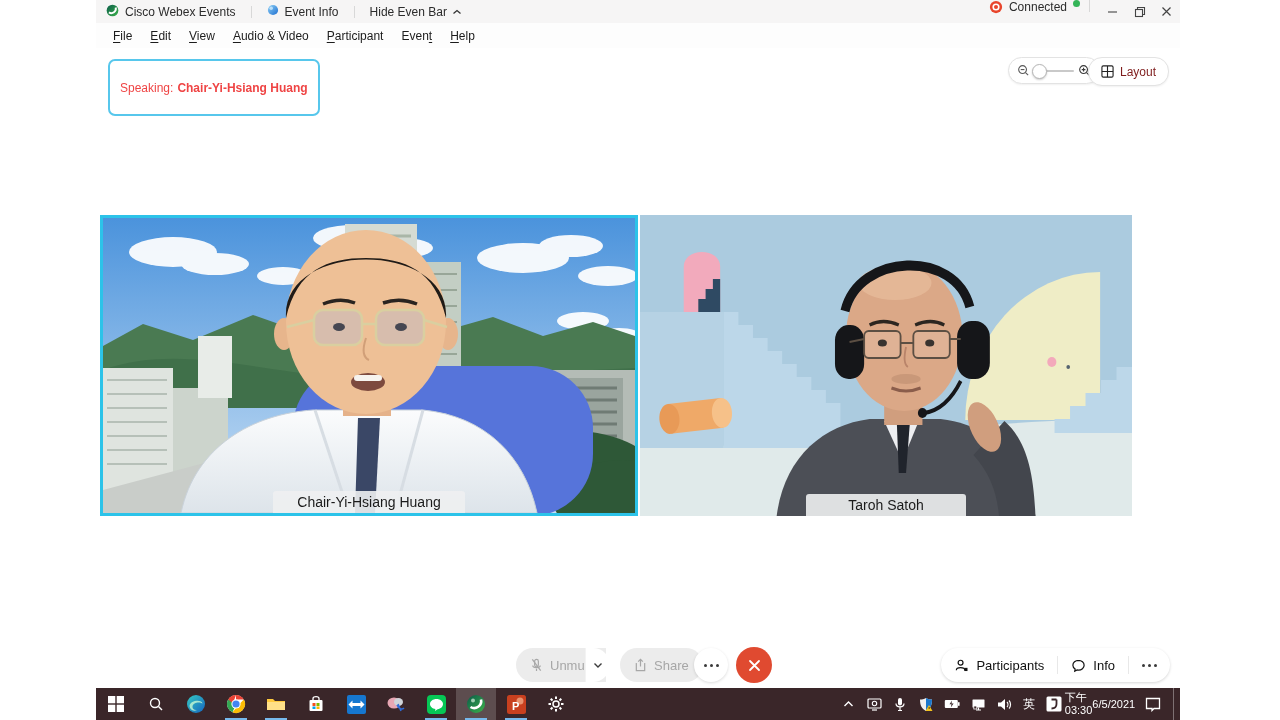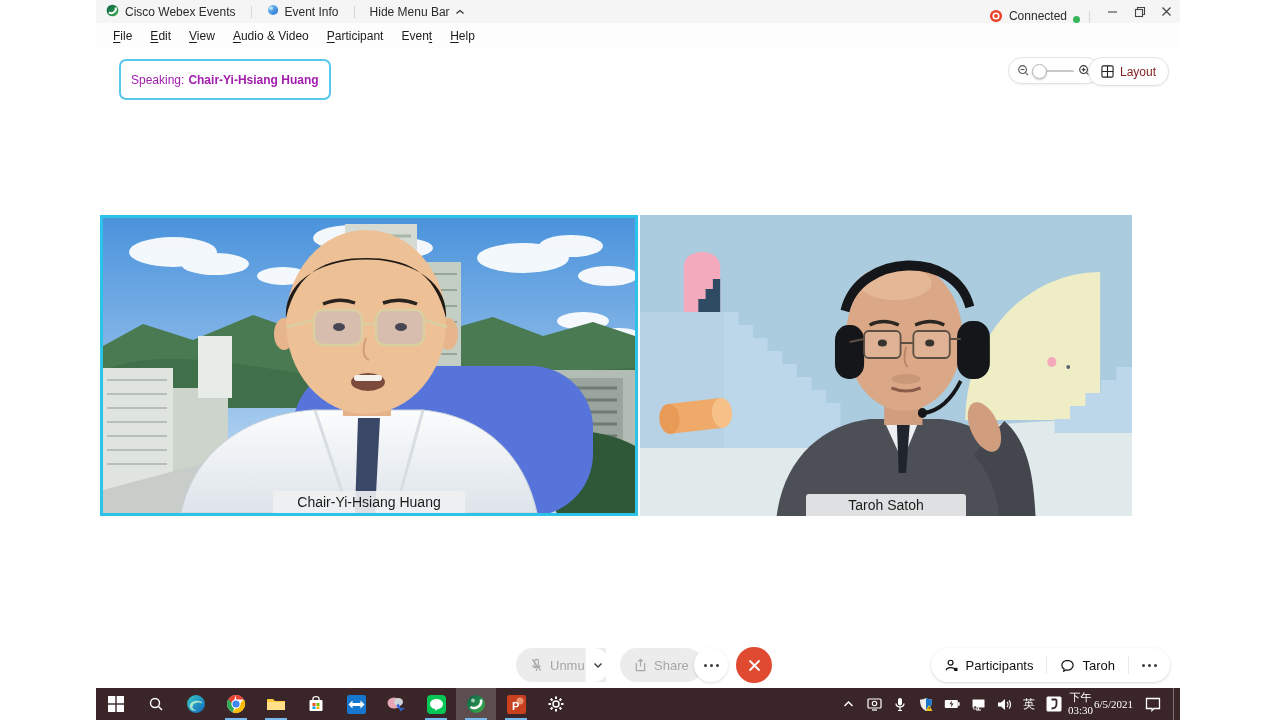--- a/index.html
+++ b/index.html
@@ -6,35 +6,35 @@
   .canvas{position:relative;width:1280px;height:720px;background:#ffffff;overflow:hidden;
           font-family:"Liberation Sans",sans-serif;-webkit-font-smoothing:antialiased;}
   .screen{position:absolute;left:96px;top:0;width:1084px;height:720px;}
   .app{position:absolute;left:0;top:0;right:0;height:688px;background:#fff;}
 
   
   .titlebar{position:absolute;top:0;left:0;right:0;height:23px;background:#f6f5f5;
             display:flex;align-items:center;font-size:12px;color:#2b2b2b;}
   .tb-left{display:flex;align-items:center;padding-left:10px;gap:6px;}
   .tb-sep{width:1px;height:12px;background:#d8d8d8;margin:0 9px;}
-  .tb-right{margin-left:auto;display:flex;align-items:flex-end;}
+  .tb-right{margin-left:auto;display:flex;align-items:flex-start;}
   .caret{margin-left:5px;display:inline-flex;}
   .win-btn{width:27px;height:23px;display:flex;align-items:center;justify-content:center;}
   .conn-dot{width:7px;height:7px;border-radius:50%;background:#35b558;margin-left:6px;}
 
   
   .menubar{position:absolute;top:23px;left:0;right:0;height:25px;display:flex;align-items:center;
            padding-left:8px;font-size:12px;color:#1c1c1c;background:#fdfdfd;text-align:center;}
   .menu-item{padding:0 9px;}
   .menu-item u{text-underline-offset:2px;}
 
   
-  .speak-badge{position:absolute;left:23px;top:59px;height:17px;display:flex;align-items:center;
-               border:2px solid #57c7ec;border-radius:7px;background:#fff;padding:10px 10px;
-               font-size:12px;color:#a21caf;}
+  .speak-badge{position:absolute;left:12px;top:59px;height:17px;display:flex;align-items:center;
+               border:2px solid #57c7ec;border-radius:7px;background:#fff;padding:18px 10px;
+               font-size:12px;color:#ef4444;}
   .speak-badge b{margin-left:4px;}
   .zoom-pill{position:absolute;top:57px;right:80px;width:92px;height:27px;border-radius:14px;
              background:#fff;border:1px solid #e3e3e3;box-shadow:0 1px 2px rgba(0,0,0,.06);
              display:flex;align-items:center;justify-content:space-between;padding:0 8px;box-sizing:border-box;}
   .zoom-track{position:relative;width:40px;height:2px;background:#c9c9c9;border-radius:1px;}
   .zoom-knob{position:absolute;left:-2px;top:-6px;width:13px;height:13px;border-radius:50%;
              background:#fff;border:1px solid #b5b5b5;box-shadow:0 1px 2px rgba(0,0,0,.2);}
   .layout-btn{position:absolute;top:57px;right:11px;height:27px;border-radius:14px;background:#fff;
               border:1px solid #e3e3e3;box-shadow:0 1px 2px rgba(0,0,0,.06);display:flex;
               align-items:center;gap:6px;padding:0 12px;font-size:12px;color:#7f1d1d;}
@@ -76,21 +76,21 @@
   .taskbar{position:absolute;left:0;bottom:0;width:1084px;height:32px;background:#3a2629;
            display:flex;align-items:stretch;}
   .tb-cell{width:40px;height:32px;display:flex;align-items:center;justify-content:center;position:relative;flex:none;}
   .tb-cell.running::after{content:"";position:absolute;left:9px;right:9px;bottom:0;height:2px;background:#76b9ed;}
   .tb-cell.active-cell{background:rgba(255,255,255,.18);}
   .tray{margin-left:auto;display:flex;align-items:stretch;}
   .tray-cell{height:32px;display:flex;align-items:center;justify-content:center;flex:none;color:#fff;}
   .tray-ic{width:26px;}
   .ime-lang{width:24px;font-size:12px;}
   .ime-box{width:26px;}
-  .clock{width:66px;font-size:11px;line-height:13px;text-align:center;color:#fff;font-family:Liberation Serif, serif;}
+  .clock{width:66px;font-size:11px;line-height:13px;text-align:left;color:#fff;}
   .action{width:40px;}
   .show-desktop{width:6px;border-left:1px solid rgba(255,255,255,.35);}
   svg{flex:none;}
 </style>
 </head>
 <body>
 
 <div class="canvas">
   <div class="screen">
 
@@ -120,21 +120,21 @@
                     <stop offset="1" stop-color="#1e6fd0"></stop>
                   </linearGradient>
                 </defs>
               <circle cx="10" cy="10" r="8.5" fill="url(#evi)"></circle>
               <circle cx="7" cy="7" r="3" fill="#cdeafe" opacity=".8"></circle>
               </svg>
           </span>
           <span>Event Info</span>
           <span class="tb-sep"></span>
           <span style="display:flex;align-items:center;">
-            <span>Hide Menu Bar</span>
+            <span>Hide Even Bar</span>
             <span class="caret">
               <svg width="10" height="8" viewBox="0 0 10 8">
                   <path d="M1.5 5.5 5 2.5 8.5 5.5" stroke="#333" stroke-width="1.3" fill="none"></path>
                 </svg>
             </span>
           </span>
         </div>
         <div class="tb-right">
           <span style="display:flex;">
             <svg width="14" height="14" viewBox="0 0 16 16">
@@ -394,21 +394,21 @@
             </span>
             <span>Participants</span>
           </div>
           <div class="rc-sep"></div>
           <div class="rc-item">
             <span style="display:flex;">
               <svg width="15" height="15" viewBox="0 0 16 16">
                   <path d="M8 2.5 C4.7 2.5 2 4.8 2 7.7 C2 9.4 3 10.9 4.4 11.8 L4 14 L6.6 12.7 C7 12.8 7.5 12.9 8 12.9 C11.3 12.9 14 10.6 14 7.7 C14 4.8 11.3 2.5 8 2.5 Z" fill="none" stroke="#141414" stroke-width="1.3"></path>
                 </svg>
             </span>
-            <span>Taroh</span>
+            <span>Info</span>
           </div>
           <div class="rc-sep"></div>
           <div class="rc-item">
             <span class="dots">
                 <i></i>
                 <i></i>
                 <i></i>
               </span>
           </div>
         </div>

